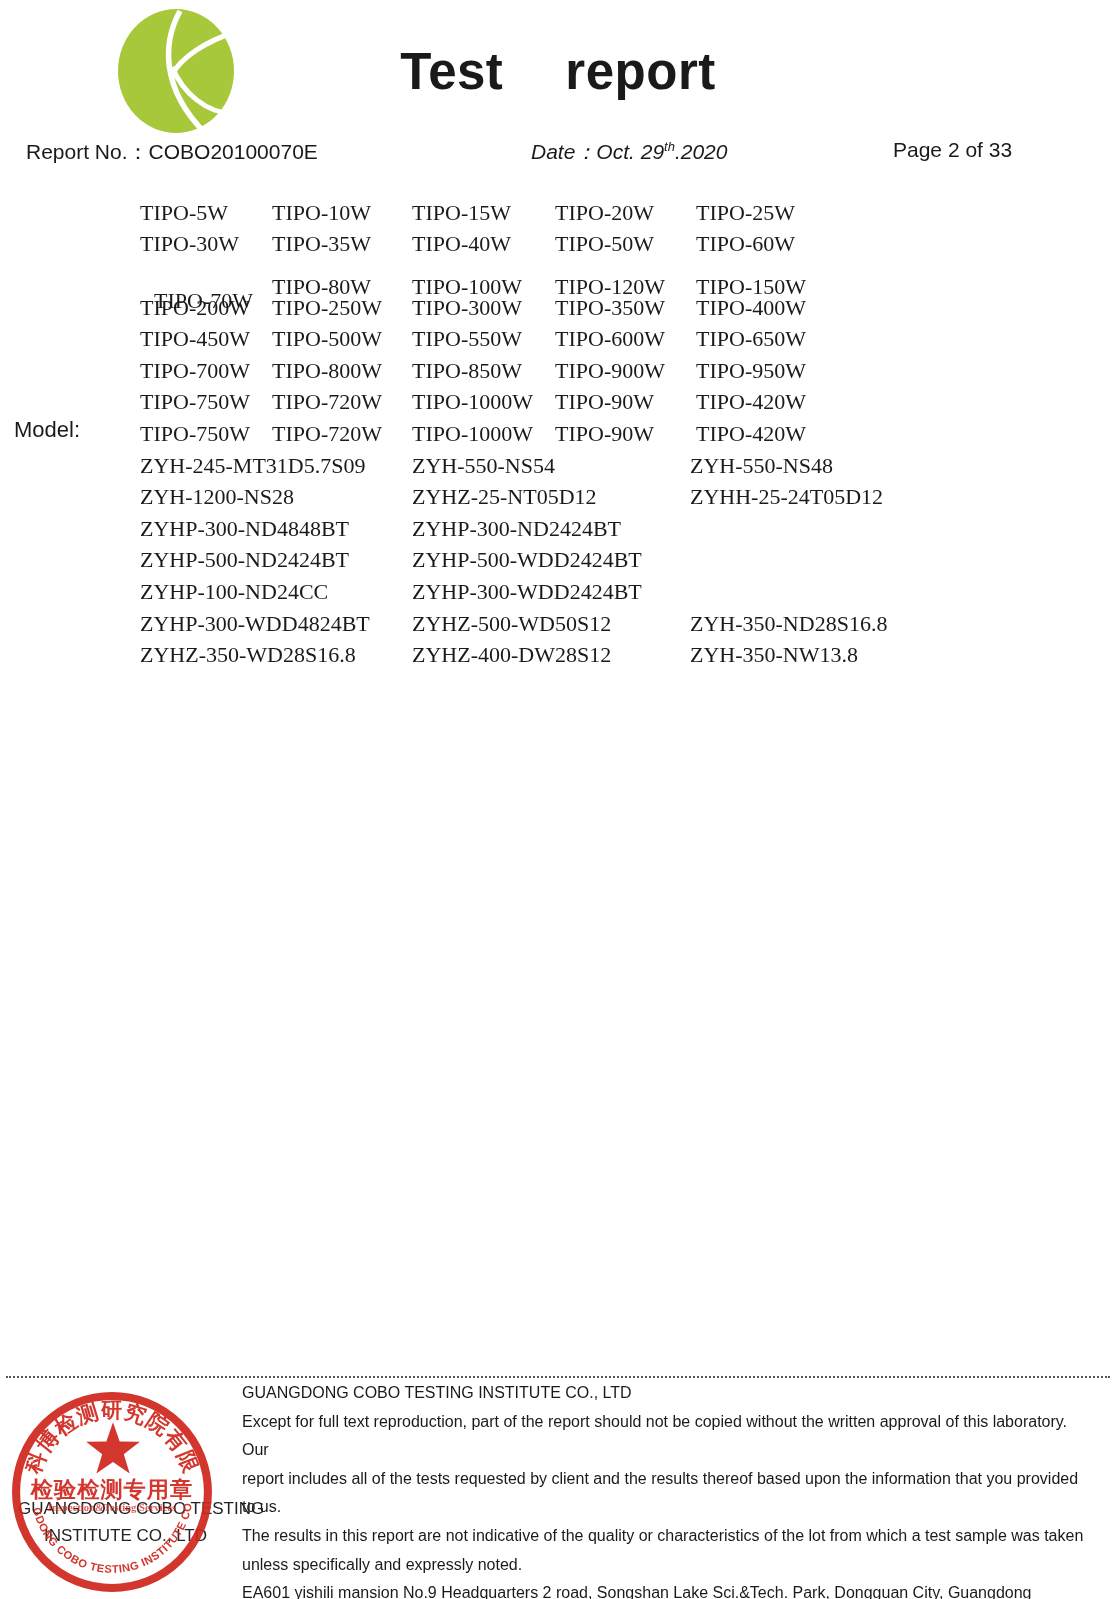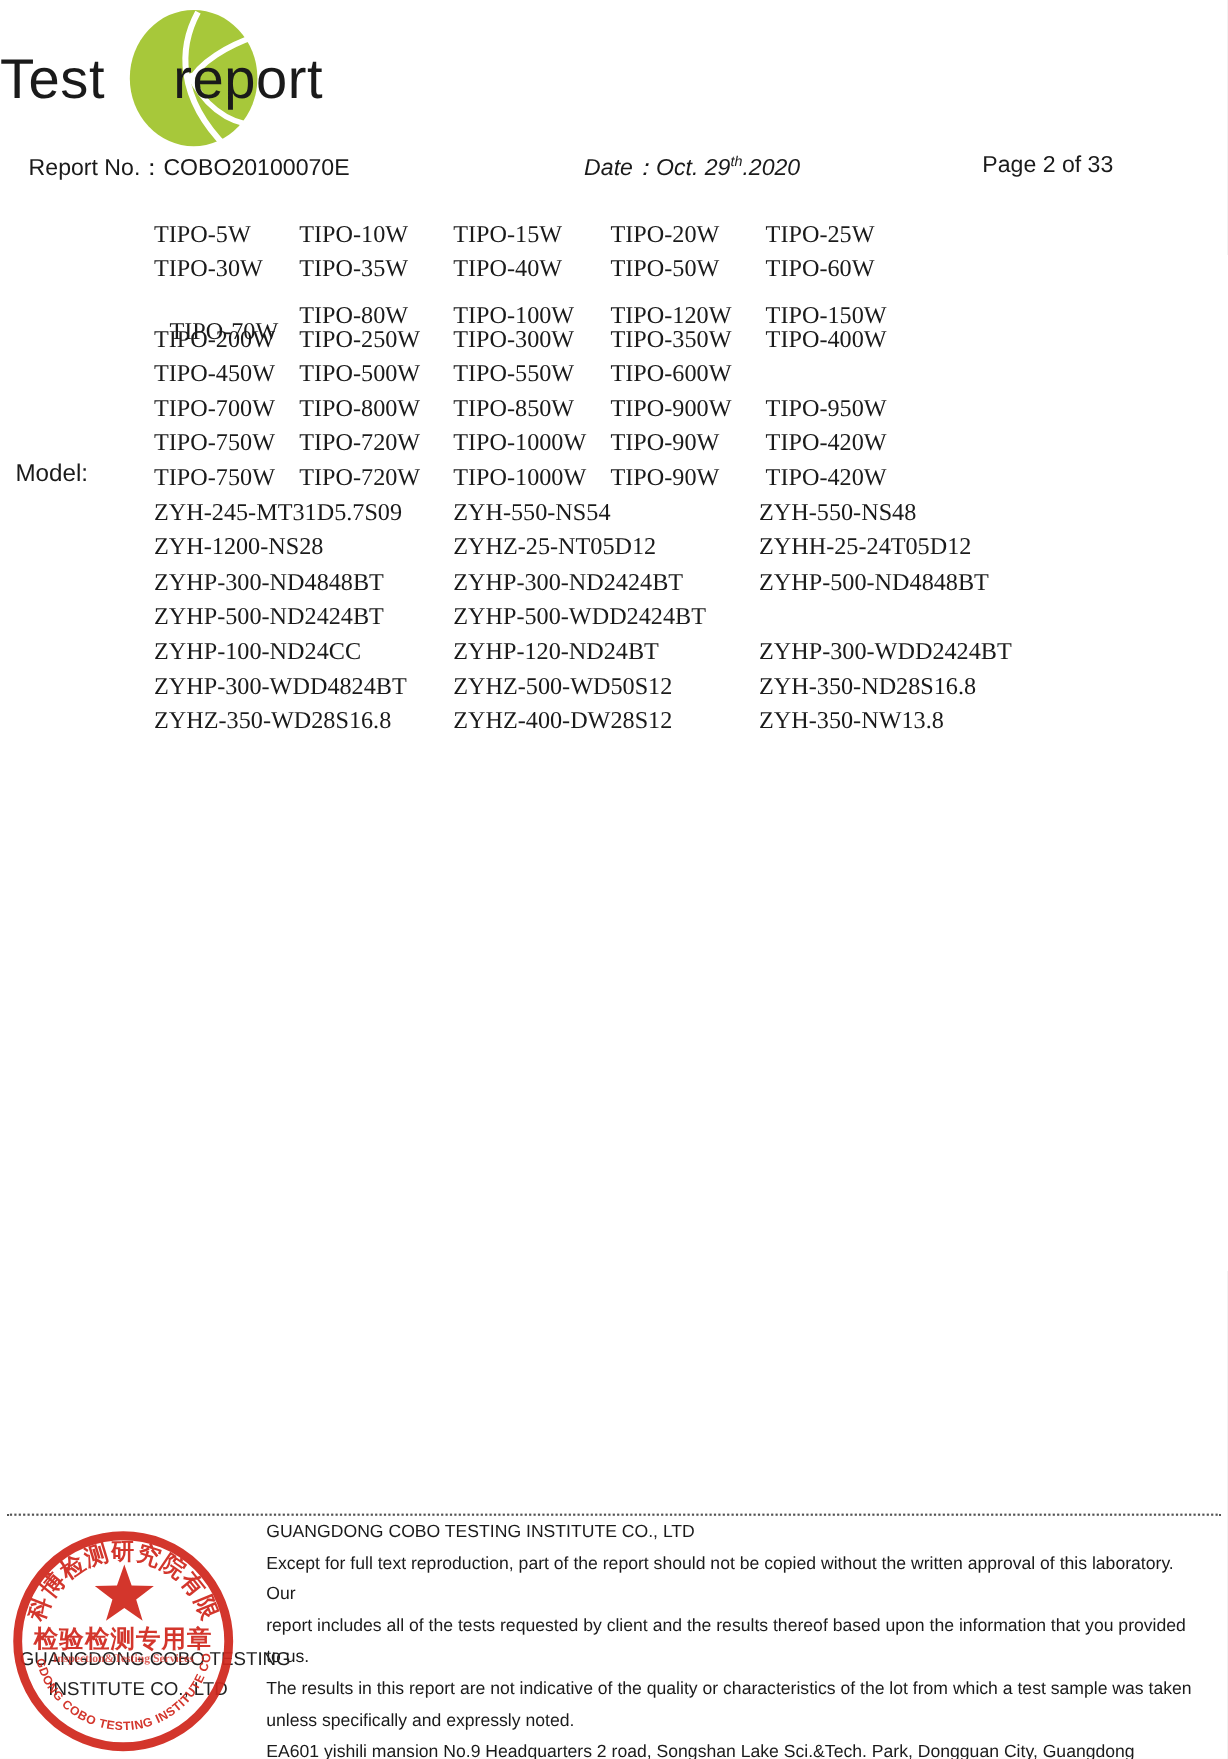--- a/index.html
+++ b/index.html
@@ -3,22 +3,22 @@
 <meta charset="utf-8">
 <style>
   html,body{margin:0;padding:0;background:#e8e8e8;}
   .page{
     position:relative;width:1116px;height:1599px;background:#ffffff;
     font-family:"Liberation Sans",sans-serif;color:#1a1a1a;overflow:hidden;
     margin:0 auto;
   }
   
   .logo{position:absolute;left:117px;top:8px;width:121px;height:128px;}
-  .title{position:absolute;left:0;top:42px;width:100%;
-    font-weight:normal;font-size:51px;letter-spacing:0.5px;white-space:nowrap;}
+  .title{position:absolute;left:0;top:42px;width:100%;text-align:center;
+    font-weight:bold;font-size:51px;letter-spacing:0.5px;white-space:nowrap;}
   .title .word2{margin-left:62px;}
   .hdr{position:absolute;top:138px;font-size:21px;white-space:nowrap;}
   .hdr-report{left:26px;}
   .hdr-date{left:531px;font-style:italic;}
   .hdr-page{left:893px;}
   .hdr sup{font-size:13px;vertical-align:super;line-height:0;}
 
   
   .model-label{position:absolute;left:14px;top:417px;font-size:22px;}
   .model-grid{position:absolute;left:140px;top:197px;width:960px;
@@ -90,20 +90,21 @@
         <div class="model-cell">TIPO-250W</div>
         <div class="model-cell">TIPO-300W</div>
         <div class="model-cell">TIPO-350W</div>
         <div class="model-cell">TIPO-400W</div>
       </div>
       <div class="model-row five">
         <div class="model-cell">TIPO-450W</div>
         <div class="model-cell">TIPO-500W</div>
         <div class="model-cell">TIPO-550W</div>
         <div class="model-cell">TIPO-600W</div>
+        <div class="model-cell">TIPO-650W</div>
       </div>
       <div class="model-row five">
         <div class="model-cell">TIPO-700W</div>
         <div class="model-cell">TIPO-800W</div>
         <div class="model-cell">TIPO-850W</div>
         <div class="model-cell">TIPO-900W</div>
         <div class="model-cell">TIPO-950W</div>
       </div>
       <div class="model-row five">
         <div class="model-cell">TIPO-750W</div>
@@ -125,29 +126,27 @@
         <div class="model-cell">ZYH-550-NS48</div>
       </div>
       <div class="model-row three">
         <div class="model-cell">ZYH-1200-NS28</div>
         <div class="model-cell">ZYHZ-25-NT05D12</div>
         <div class="model-cell">ZYHH-25-24T05D12</div>
       </div>
       <div class="model-row three">
         <div class="model-cell">ZYHP-300-ND4848BT</div>
         <div class="model-cell">ZYHP-300-ND2424BT</div>
-        <div class="model-cell">ZYHP-500-ND4848BT</div>
       </div>
       <div class="model-row three">
         <div class="model-cell">ZYHP-500-ND2424BT</div>
         <div class="model-cell">ZYHP-500-WDD2424BT</div>
       </div>
       <div class="model-row three">
         <div class="model-cell">ZYHP-100-ND24CC</div>
-        <div class="model-cell">ZYHP-120-ND24BT</div>
         <div class="model-cell">ZYHP-300-WDD2424BT</div>
       </div>
       <div class="model-row three">
         <div class="model-cell">ZYHP-300-WDD4824BT</div>
         <div class="model-cell">ZYHZ-500-WD50S12</div>
         <div class="model-cell">ZYH-350-ND28S16.8</div>
       </div>
       <div class="model-row three">
         <div class="model-cell">ZYHZ-350-WD28S16.8</div>
         <div class="model-cell">ZYHZ-400-DW28S12</div>

